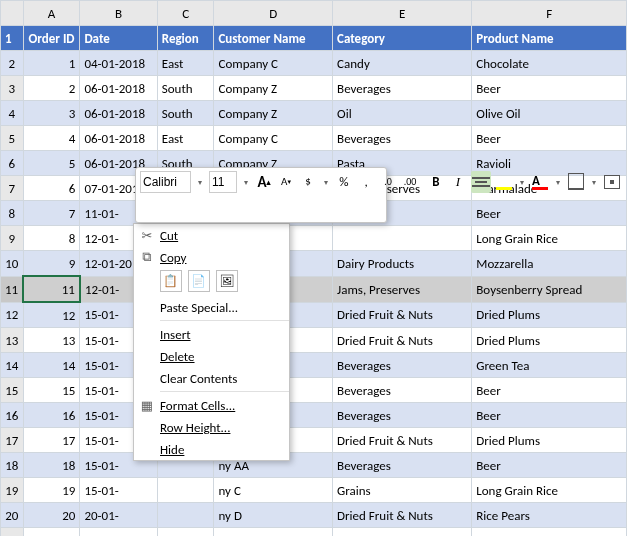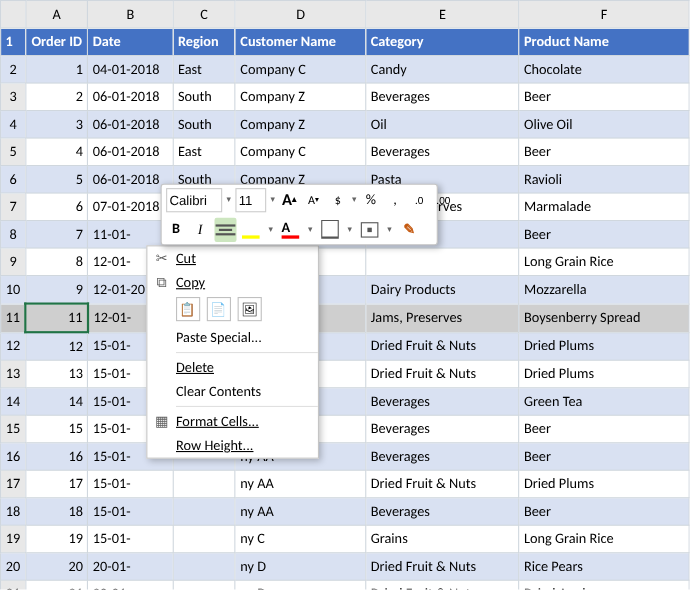--- a/index.html
+++ b/index.html
@@ -15,21 +15,21 @@
   .colE{width:135px}
   .colF{width:150px}
   .header-row td{background:#4472C4;color:#fff;font-weight:bold;text-align:left}
   .header-row .colA{text-align:center}
   .band td{background:#d9e1f2}
   
   .sel td{background:#cfcfcf}
   .sel .rowhdr{background:#c8c8c8}
   .activecell{border:2px solid #217346 !important;text-align:right}
   
-  .mini{position:absolute;left:146px;top:167px;width:250px;height:54px;background:#fff;border:1px solid #c5c5c5;border-radius:3px;box-shadow:2px 2px 6px rgba(0,0,0,.25);display:flex;flex-direction:column;z-index:10}
+  .mini{position:absolute;left:135px;top:167px;width:250px;height:54px;background:#fff;border:1px solid #c5c5c5;border-radius:3px;box-shadow:2px 2px 6px rgba(0,0,0,.25);display:flex;flex-direction:row;z-index:10}
   .mini-row{display:flex;align-items:center;height:27px;padding:0 4px;gap:4px}
   .mini-row>*{display:inline-flex;align-items:center;justify-content:center;height:20px}
   .mini input{width:45px;border:1px solid #ccc;font-size:12px;padding:0 2px}
   .dd{width:10px;font-size:8px;color:#666}
   .btn{min-width:18px;cursor:pointer;border-radius:2px}
   .fontA{font-weight:bold;font-size:15px}
   .fontAsm{font-size:11px}
   .bold{font-weight:bold}
   .ital{font-style:italic;font-family:serif}
   .fill{width:16px;height:14px;border-bottom:3px solid #ffff00}
@@ -327,30 +327,38 @@
     <span class="opt">📄</span>
     <span class="opt">🖼</span>
   </div>
   <div class="it">
     <span class="ic"></span>
     <span class="lbl">Paste Special...</span>
   </div>
   <div class="sep"></div>
   <div class="it">
     <span class="ic"></span>
+    <span class="lbl"><span class="ul">Insert</span></span>
+  </div>
+  <div class="it">
+    <span class="ic"></span>
     <span class="lbl"><span class="ul">Delete</span></span>
   </div>
   <div class="it">
     <span class="ic"></span>
     <span class="lbl">Clear Contents</span>
   </div>
   <div class="sep"></div>
   <div class="it">
     <span class="ic">▦</span>
     <span class="lbl"><span class="ul">Format Cells...</span></span>
   </div>
   <div class="it">
     <span class="ic"></span>
     <span class="lbl"><span class="ul">Row Height...</span></span>
   </div>
+  <div class="it">
+    <span class="ic"></span>
+    <span class="lbl"><span class="ul">Hide</span></span>
+  </div>
 </div>
 
 </div>
 
 </body></html>

